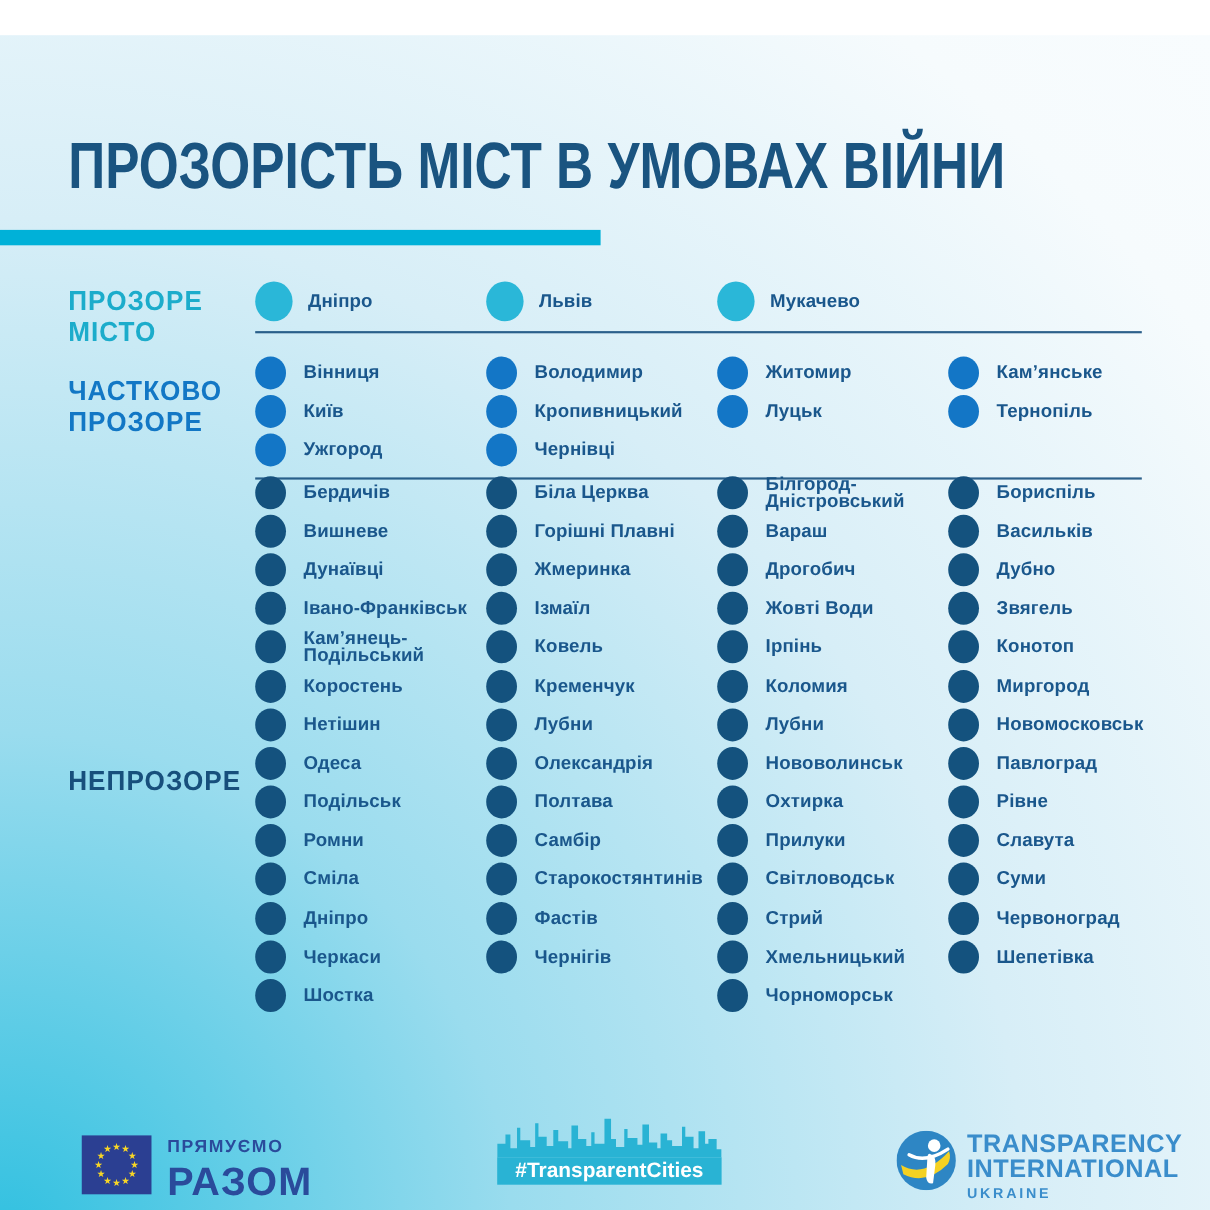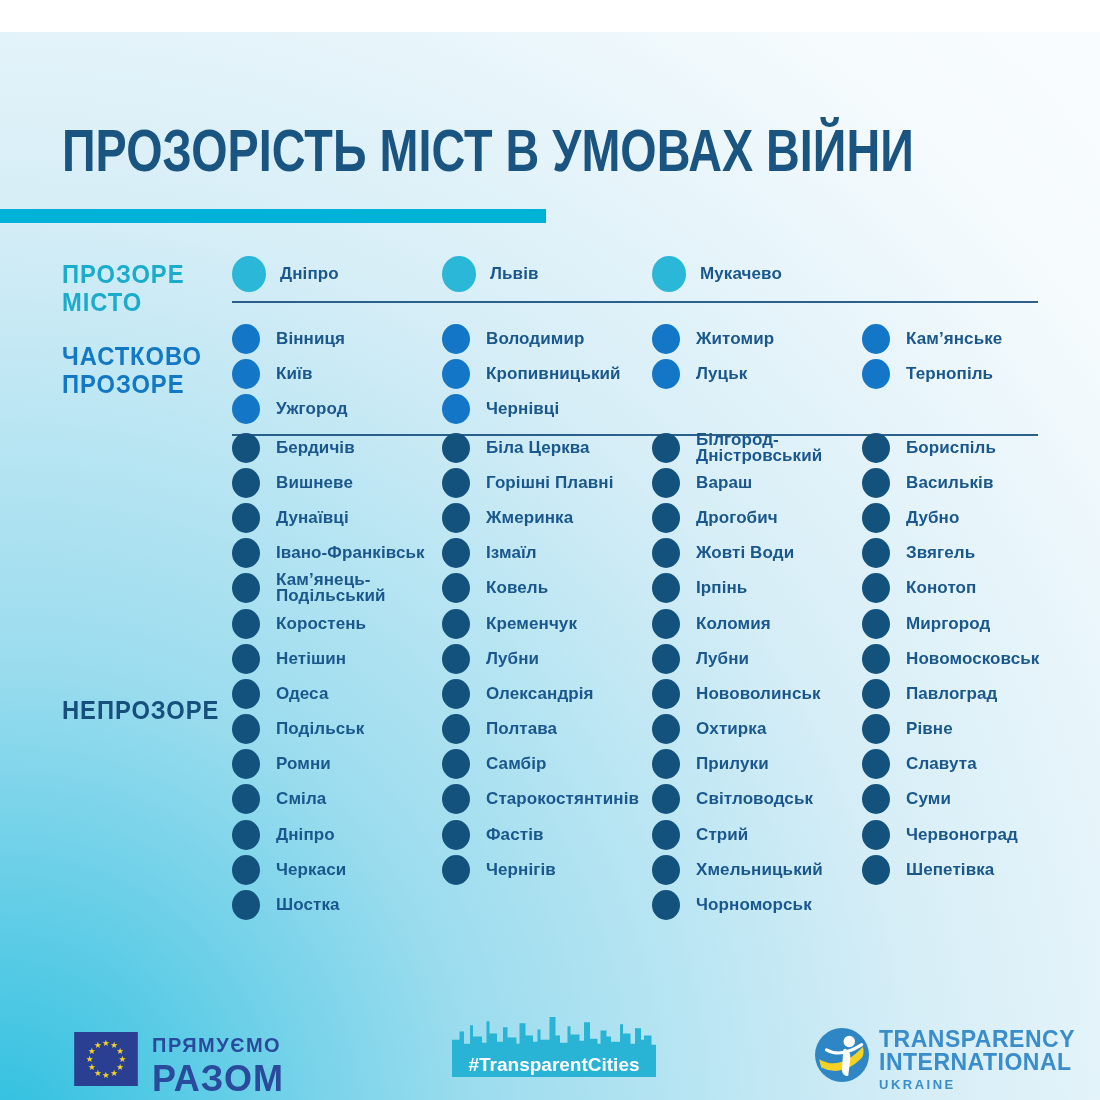--- a/index.html
+++ b/index.html
@@ -48,21 +48,21 @@
     line-height:28px;letter-spacing:1px;
     transform:scaleX(.95);transform-origin:left top;
   }
   .label-0{top:228px}
   .label-1{top:310px}
   .label-2{top:664px}
 
   
   .footer-eu{position:absolute;left:74px;top:1000px;display:flex;align-items:flex-start;}
   .eu-text{margin-left:14px;color:var(--eu-text);}
-  .eu-line1{font-size:20px;font-weight:bold;letter-spacing:1.5px;margin-top:2px;}
+  .eu-line1{font-size:16px;font-weight:bold;letter-spacing:1.5px;margin-top:2px;}
   .eu-line2{font-size:36px;font-weight:bold;letter-spacing:1px;margin-top:1px;}
 
   .footer-hashtag{position:absolute;left:452px;top:983px;width:204px;}
   .hashtag-bar{
     width:204px;height:25px;background:var(--hashtag-cyan);
     color:#ffffff;font-size:19px;font-weight:bold;
     display:flex;align-items:center;justify-content:center;
     letter-spacing:0px;
   }
   .skyline-svg{display:block;}

